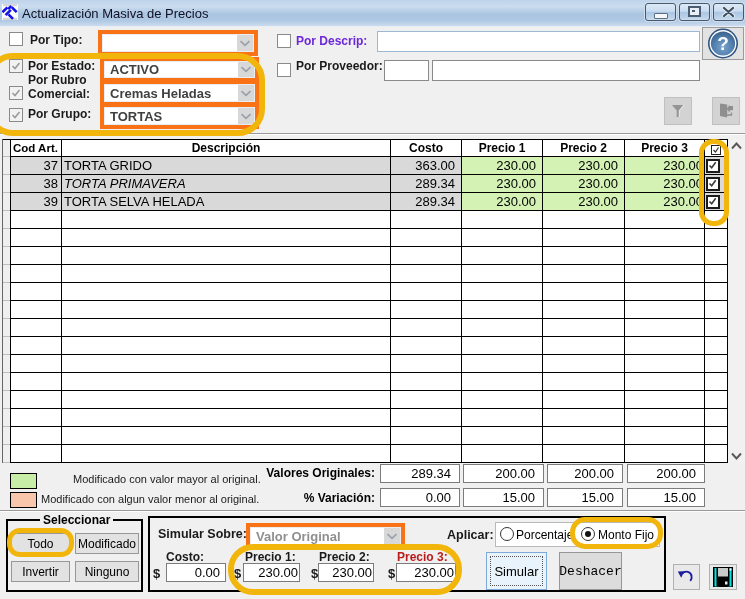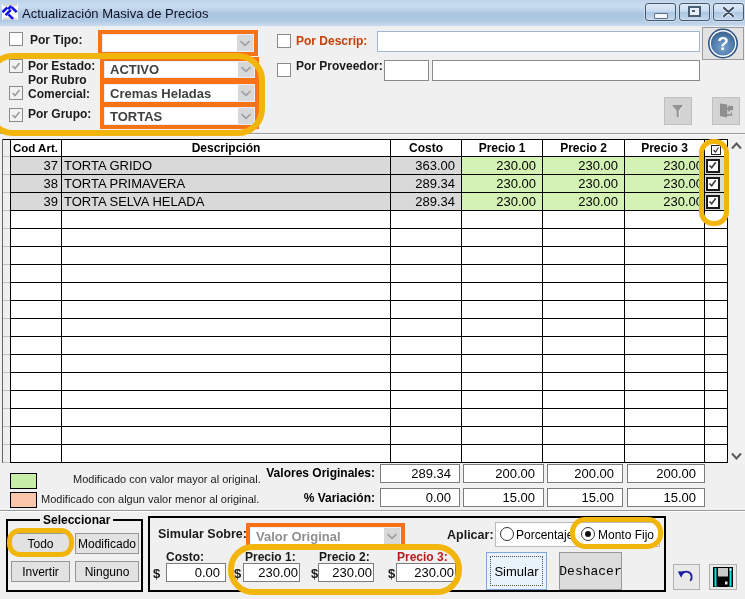--- a/index.html
+++ b/index.html
@@ -92,21 +92,21 @@
 <div class="abs b" style="left:28px;top:107px;font-size:12px;color:#1a1a1a;">Por Grupo:</div>
 <div class="combo" style="left:100px;top:103px;width:151px;height:18px;">
     <div class="txt" style="color:#404040">TORTAS</div>
     <div class="arrow">
       <svg width="12" height="7" viewBox="0 0 12 7">
         <path d="M1.5 1.2 L6 5.4 L10.5 1.2" stroke="#9aa1a9" stroke-width="1.7" fill="none"></path>
       </svg>
     </div>
   </div>
 <div class="cb" style="left:277px;top:34px;background:#fff;"></div>
-<div class="abs b" style="left:296px;top:34px;font-size:12px;color:#c2410c;">Por Descrip:</div>
+<div class="abs b" style="left:296px;top:34px;font-size:12px;color:#6d28d9;">Por Descrip:</div>
 <div class="abs" style="left:377px;top:31px;width:321px;height:19px;background:#fff;border:1px solid #9db8d2;"></div>
 <div class="cb" style="left:277px;top:63px;background:#fff;"></div>
 <div class="abs b" style="left:296px;top:59px;font-size:12px;color:#1a1a1a;">Por Proveedor:</div>
 <div class="abs" style="left:384px;top:60px;width:43px;height:19px;background:#fff;border:1px solid #8a8a8a;"></div>
 <div class="abs" style="left:432px;top:60px;width:266px;height:19px;background:#fff;border:1px solid #8a8a8a;"></div>
 <div class="abs" style="left:702px;top:27px;width:40px;height:31px;background:#e2e2e2;border:1px solid #9b9b9b;"></div>
 <svg class="abs" style="left:707px;top:28px" width="32" height="31" viewBox="0 0 32 31">
  <defs>
       <radialGradient id="hg" cx="0.5" cy="0.65" r="0.7">
    <stop offset="0" stop-color="#7aa3cd"></stop>
@@ -199,21 +199,21 @@
 <div class="abs" style="left:462px;top:157px;width:80px;height:17px;background:#d3f2b3;display:flex;align-items:center;justify-content:flex-end;font-size:13px;padding-right:6px;padding-left:0px;box-sizing:border-box;overflow:hidden;white-space:nowrap;">230.00</div>
 <div class="abs" style="left:543px;top:157px;width:81px;height:17px;background:#d3f2b3;display:flex;align-items:center;justify-content:flex-end;font-size:13px;padding-right:6px;padding-left:0px;box-sizing:border-box;overflow:hidden;white-space:nowrap;">230.00</div>
 <div class="abs" style="left:625px;top:157px;width:79px;height:17px;background:#d3f2b3;display:flex;align-items:center;justify-content:flex-end;font-size:13px;padding-right:1px;padding-left:0px;box-sizing:border-box;overflow:hidden;white-space:nowrap;">230.00</div>
 <div class="abs" style="left:705px;top:157px;width:22px;height:17px;background:#d9d9d9;"></div>
 <div class="abs" style="left:706px;top:159px;width:10px;height:10px;background:#fff;border:2px solid #1c1c1c;">
     <svg width="9" height="9" viewBox="0 0 9 9" style="position:absolute;left:0;top:0">
       <path d="M1.5 4.5 L3.7 6.8 L7.7 1.3" stroke="#3c3c3c" stroke-width="1.6" fill="none"></path>
     </svg>
   </div>
 <div class="abs" style="left:11px;top:175px;width:50px;height:17px;background:#d9d9d9;display:flex;align-items:center;justify-content:flex-end;font-size:13px;padding-right:3px;padding-left:0px;box-sizing:border-box;overflow:hidden;white-space:nowrap;">38</div>
-<div class="abs" style="left:62px;top:175px;width:328px;height:17px;background:#d9d9d9;display:flex;align-items:center;justify-content:flex-start;font-size:13px;padding-right:0px;padding-left:2px;box-sizing:border-box;overflow:hidden;white-space:nowrap;">TORTA PRIMAVERA</div>
+<div class="abs" style="left:62px;top:175px;width:328px;height:17px;background:#d9d9d9;display:flex;align-items:center;justify-content:flex-start;font-size:13px;padding-right:0px;padding-left:2px;box-sizing:border-box;overflow:hidden;white-space:nowrap;font-style:italic;">TORTA PRIMAVERA</div>
 <div class="abs" style="left:391px;top:175px;width:70px;height:17px;background:#d9d9d9;display:flex;align-items:center;justify-content:flex-end;font-size:13px;padding-right:6px;padding-left:0px;box-sizing:border-box;overflow:hidden;white-space:nowrap;">289.34</div>
 <div class="abs" style="left:462px;top:175px;width:80px;height:17px;background:#d3f2b3;display:flex;align-items:center;justify-content:flex-end;font-size:13px;padding-right:6px;padding-left:0px;box-sizing:border-box;overflow:hidden;white-space:nowrap;">230.00</div>
 <div class="abs" style="left:543px;top:175px;width:81px;height:17px;background:#d3f2b3;display:flex;align-items:center;justify-content:flex-end;font-size:13px;padding-right:6px;padding-left:0px;box-sizing:border-box;overflow:hidden;white-space:nowrap;">230.00</div>
 <div class="abs" style="left:625px;top:175px;width:79px;height:17px;background:#d3f2b3;display:flex;align-items:center;justify-content:flex-end;font-size:13px;padding-right:1px;padding-left:0px;box-sizing:border-box;overflow:hidden;white-space:nowrap;">230.00</div>
 <div class="abs" style="left:705px;top:175px;width:22px;height:17px;background:#d9d9d9;"></div>
 <div class="abs" style="left:706px;top:177px;width:10px;height:10px;background:#fff;border:2px solid #1c1c1c;">
     <svg width="9" height="9" viewBox="0 0 9 9" style="position:absolute;left:0;top:0">
       <path d="M1.5 4.5 L3.7 6.8 L7.7 1.3" stroke="#3c3c3c" stroke-width="1.6" fill="none"></path>
     </svg>
   </div>

